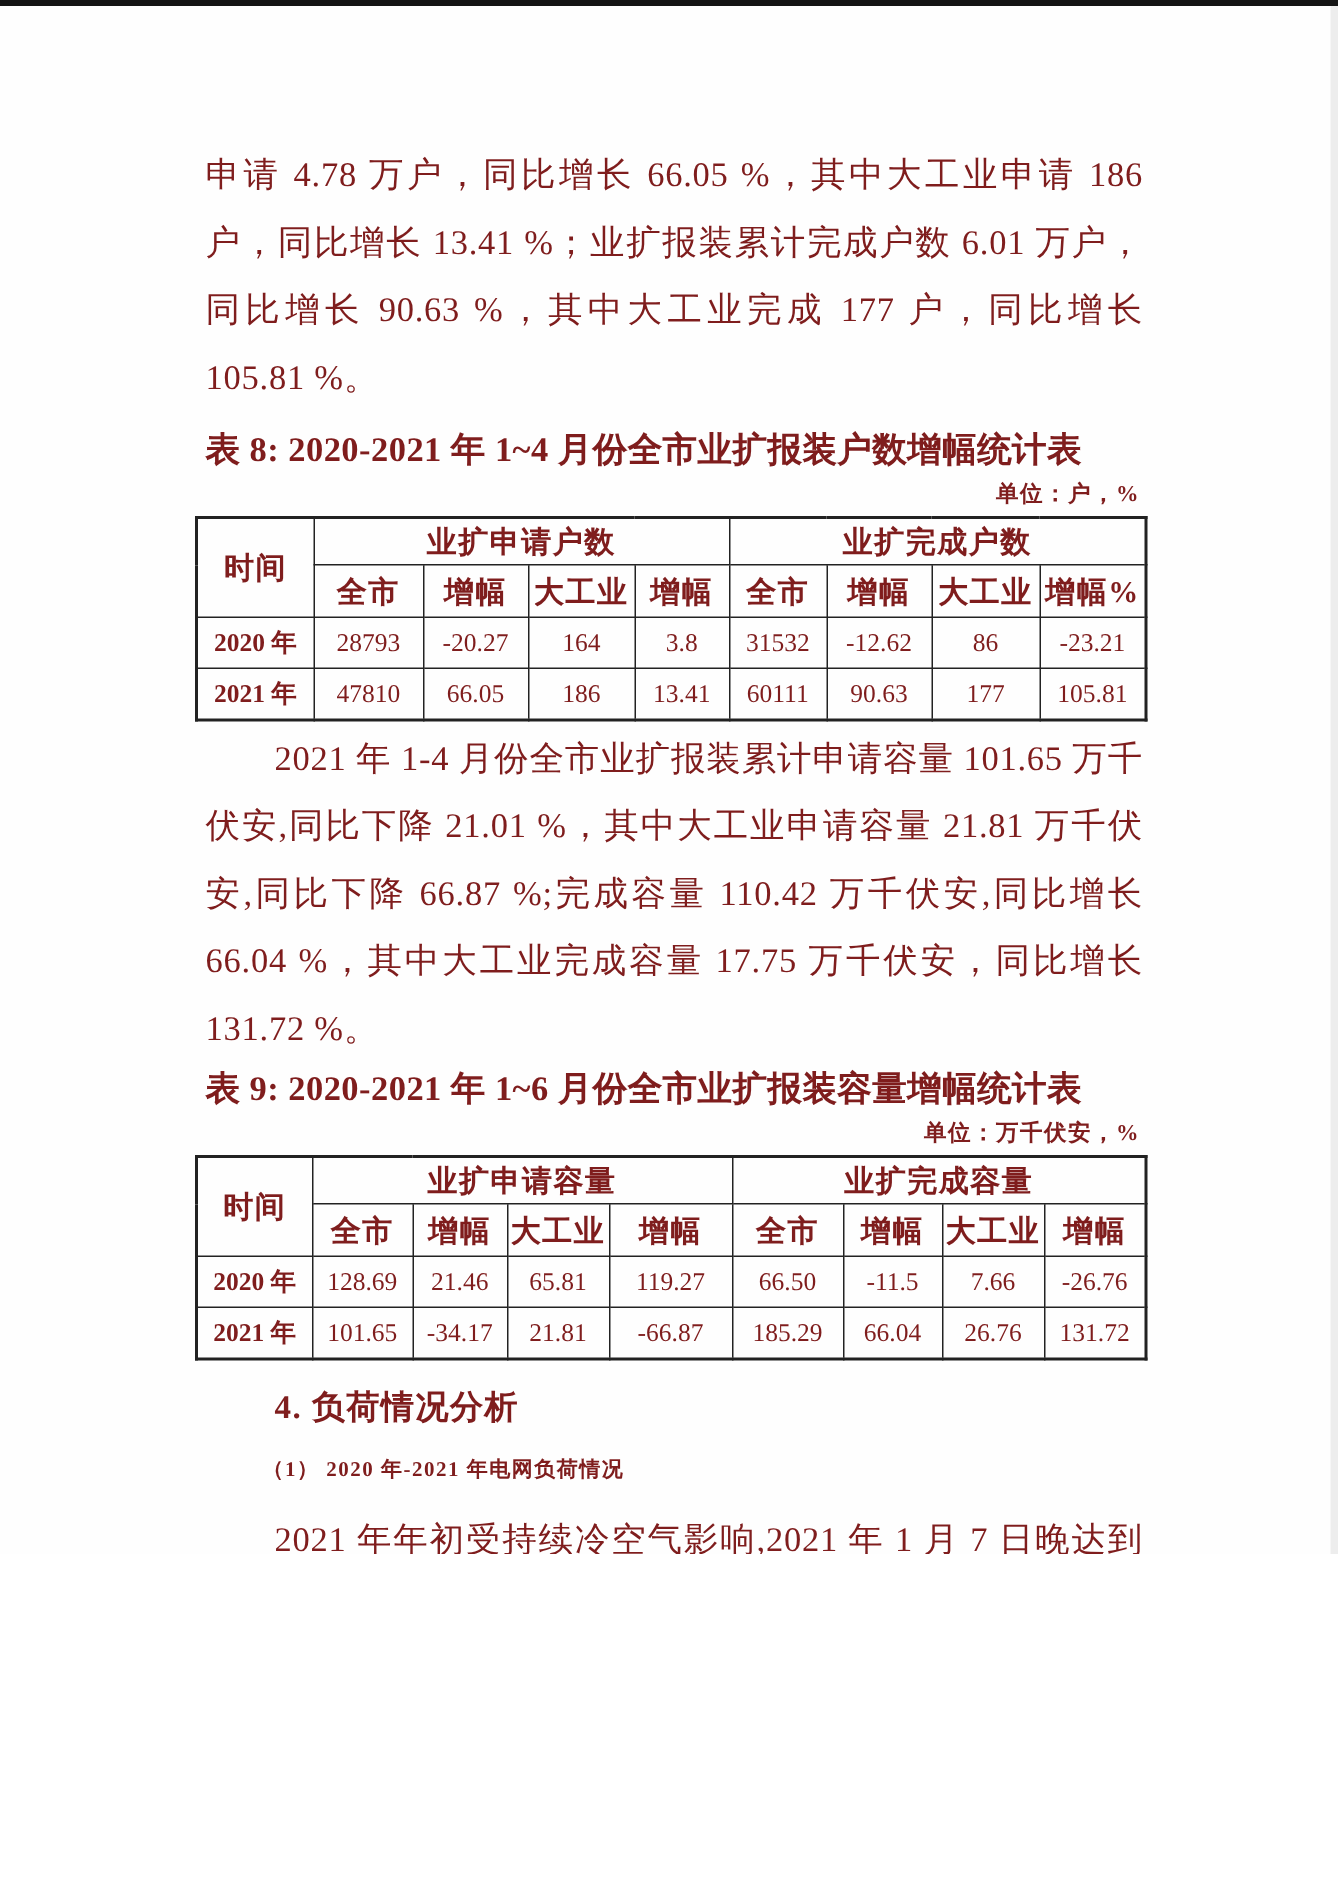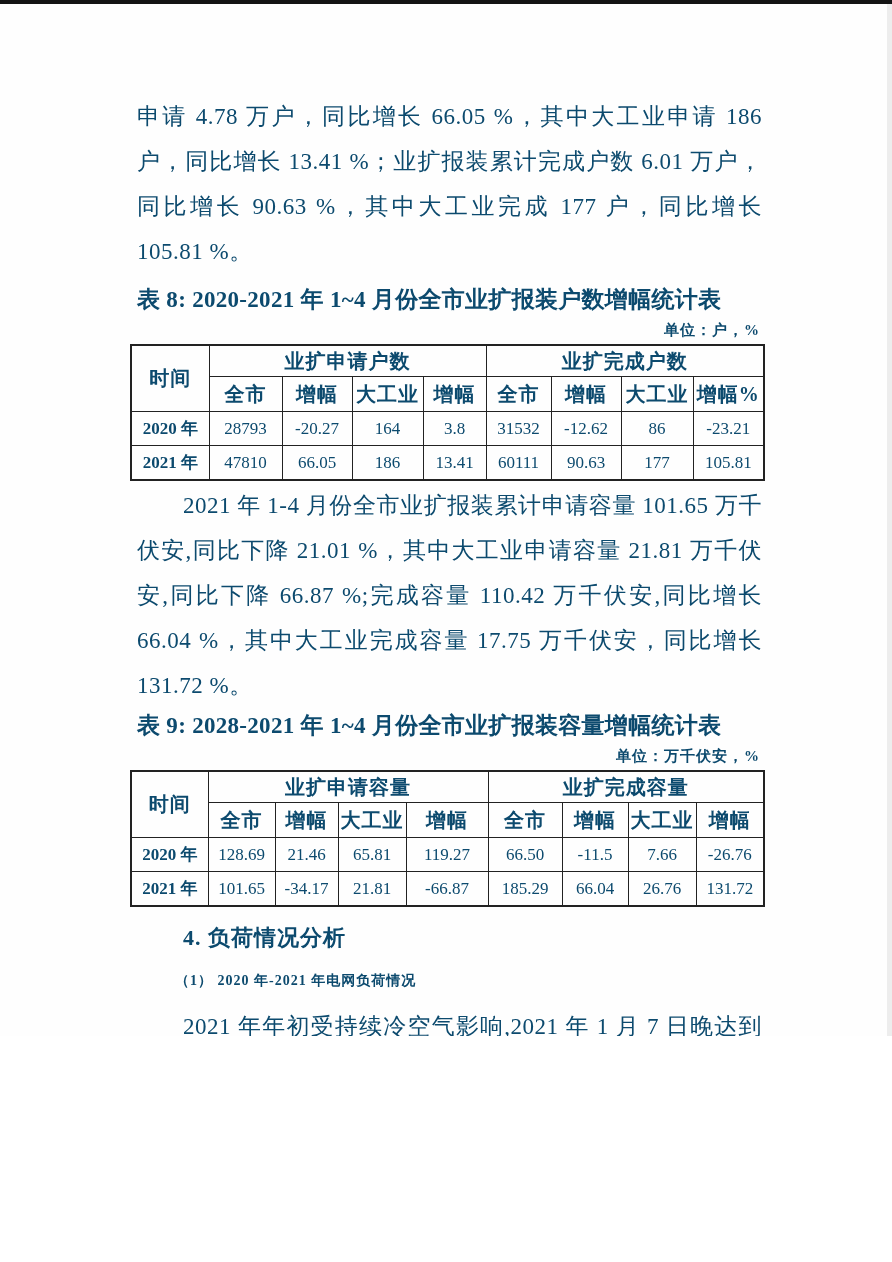--- a/index.html
+++ b/index.html
@@ -2,21 +2,21 @@
 <html><head>
 <meta charset="utf-8">
 <style>
   html, body { margin:0; padding:0; background:#ffffff; }
   .page {
     position:relative;
     width:892px; height:1036px;
     background:#fefefe;
     overflow:hidden;
     font-family:"Liberation Serif","DejaVu Serif",serif;
-    color:#0c4a6e;
+    color:#7f1d1d;
   }
   .top-strip {
     position:absolute; top:0; left:0;
     width:892px; height:4px; background:#141414;
   }
   .right-strip {
     position:absolute; top:4px; right:0;
     width:5px; height:1258px; background:#ededed;
   }
   .content {
@@ -141,21 +141,21 @@
           <td>60111</td>
           <td>90.63</td>
           <td>177</td>
           <td>105.81</td>
         </tr>
       </tbody>
     </table>
 
     <p class="para ind p2">2021 年 1-4 月份全市业扩报装累计申请容量 101.65 万千伏安,同比下降 21.01 %，其中大工业申请容量 21.81 万千伏安,同比下降 66.87 %;完成容量 110.42 万千伏安,同比增长 66.04 %，其中大工业完成容量 17.75 万千伏安，同比增长 131.72 %。</p>
 
-    <div class="tbl-title t9-title">表 9: 2028-2021 年 1~4 月份全市业扩报装容量增幅统计表</div>
+    <div class="tbl-title t9-title">表 9: 2020-2021 年 1~6 月份全市业扩报装容量增幅统计表</div>
     <div class="unit">单位：万千伏安，%</div>
 
     <table class="stat">
       <colgroup>
         <col style="width:77px">
           <col style="width:67px">
           <col style="width:63px">
           <col style="width:68px">
           <col style="width:82px">
         <col style="width:74px">

